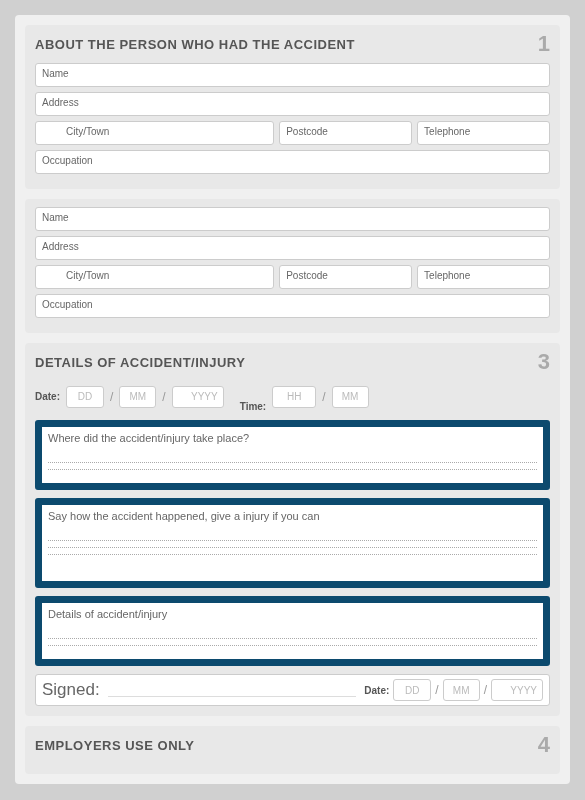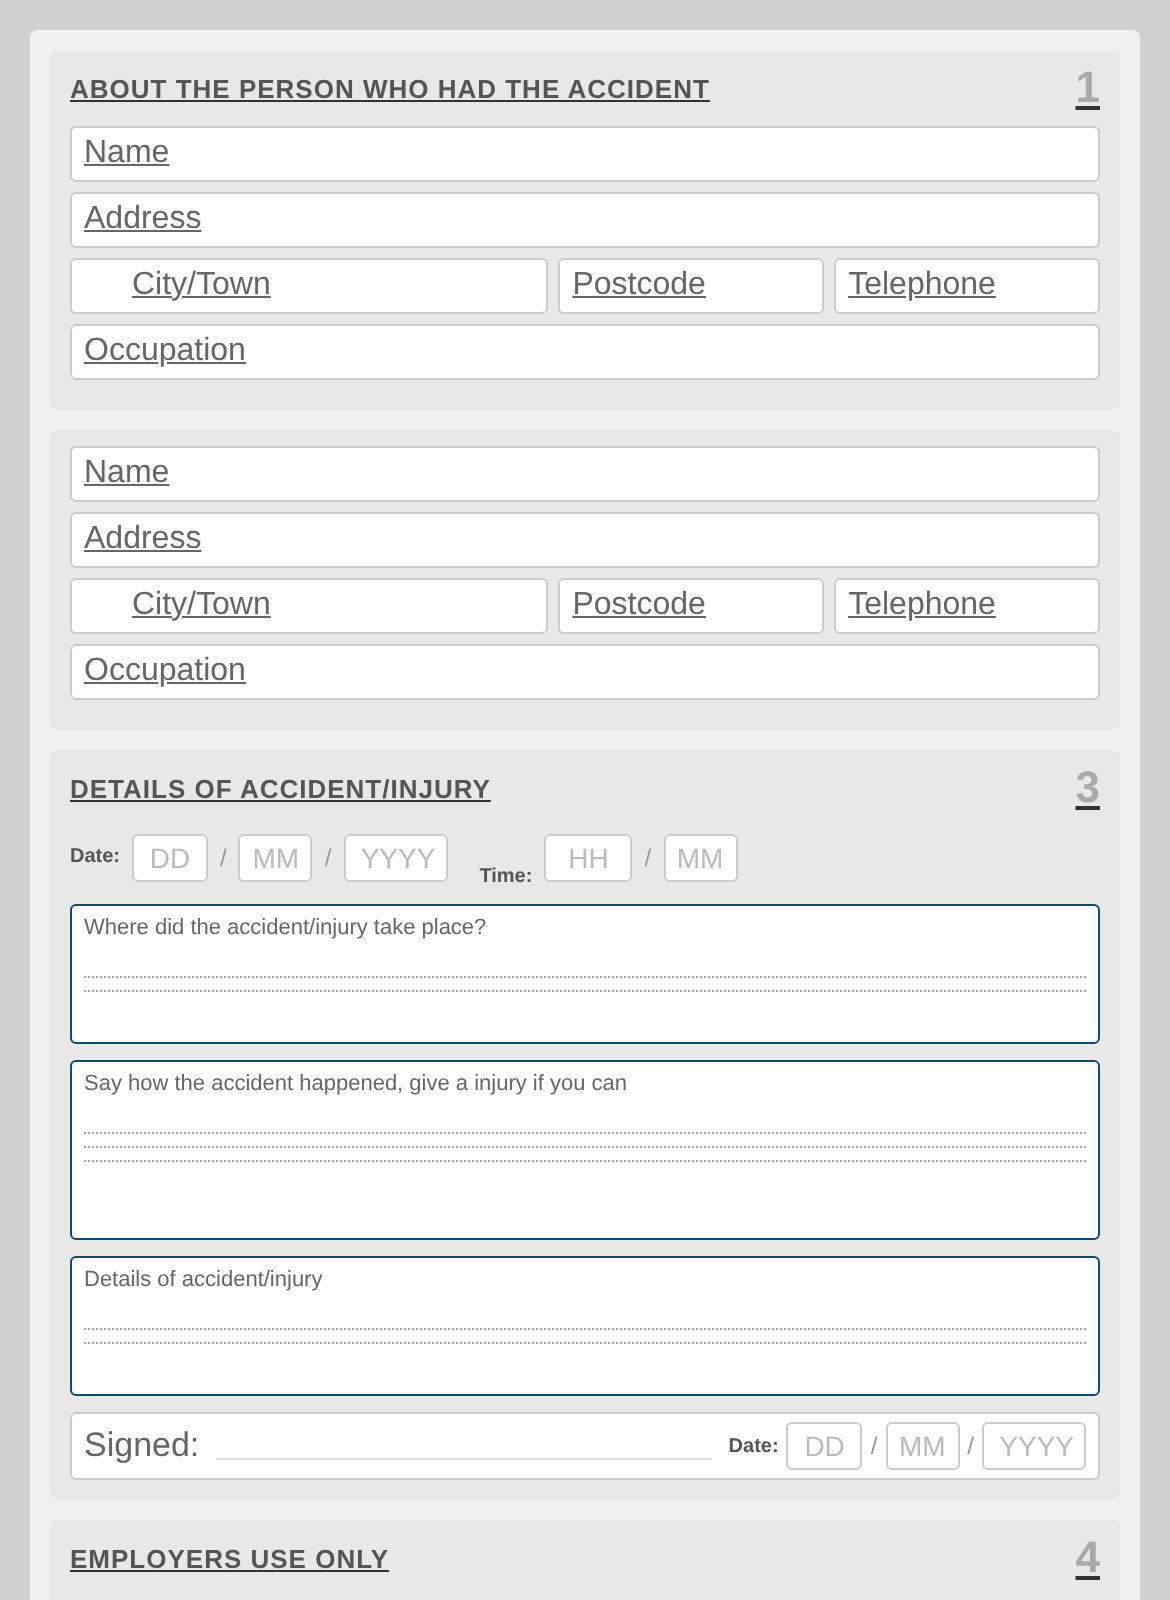--- a/index.html
+++ b/index.html
@@ -24,21 +24,20 @@
       background: #e8e8e8;
       border-radius: 4px;
       padding: 8px 10px 10px 10px;
       position: relative;
     }
     .section-header {
       display: flex;
       justify-content: space-between;
       align-items: center;
       margin-bottom: 8px;
-      text-decoration: underline;
     }
     .section-title {
       font-size: 13px;
       font-weight: bold;
       color: #555;
       letter-spacing: 0.5px;
       text-transform: uppercase;
     }
     .section-number {
       font-size: 22px;
@@ -59,23 +58,22 @@
       flex: 1;
       min-height: 24px;
       display: flex;
       align-items: flex-start;
     }
     .field-box.full { flex: 1; }
     .field-box.city { flex: 2.2; padding-left: 30px; }
     .field-box.postcode { flex: 1.3; }
     .field-box.telephone { flex: 1.3; }
     .field-label {
-      font-size: 16px;
+      font-size: 10px;
       color: #666;
-      text-decoration: underline;
     }
     
     .datetime-row {
       display: flex;
       align-items: center;
       gap: 6px;
       margin-bottom: 8px;
     }
     .dt-label {
       font-size: 10px;
@@ -90,31 +88,31 @@
       min-height: 22px;
       display: flex;
       align-items: center;
       gap: 4px;
     }
     .dt-separator {
       color: #999;
       font-size: 12px;
     }
     .dt-placeholder {
-      font-size: 14px;
+      font-size: 10px;
       color: #bbb;
     }
     .dt-field.dd { width: 38px; justify-content: center; }
     .dt-field.mm { width: 37px; justify-content: center; }
     .dt-field.yyyy { width: 52px; justify-content: flex-end; }
     .dt-field.hh { width: 44px; justify-content: center; }
     
     .text-area-field {
       background: #fff;
-      border: 1px solid #0c4a6e;
+      border: 7px solid #0c4a6e;
       border-radius: 3px;
       padding: 5px 6px;
       margin-bottom: 8px;
     }
     .text-area-field .ta-label {
       font-size: 11px;
       color: #666;
       margin-bottom: 18px;
     }
     .dotted-line {

